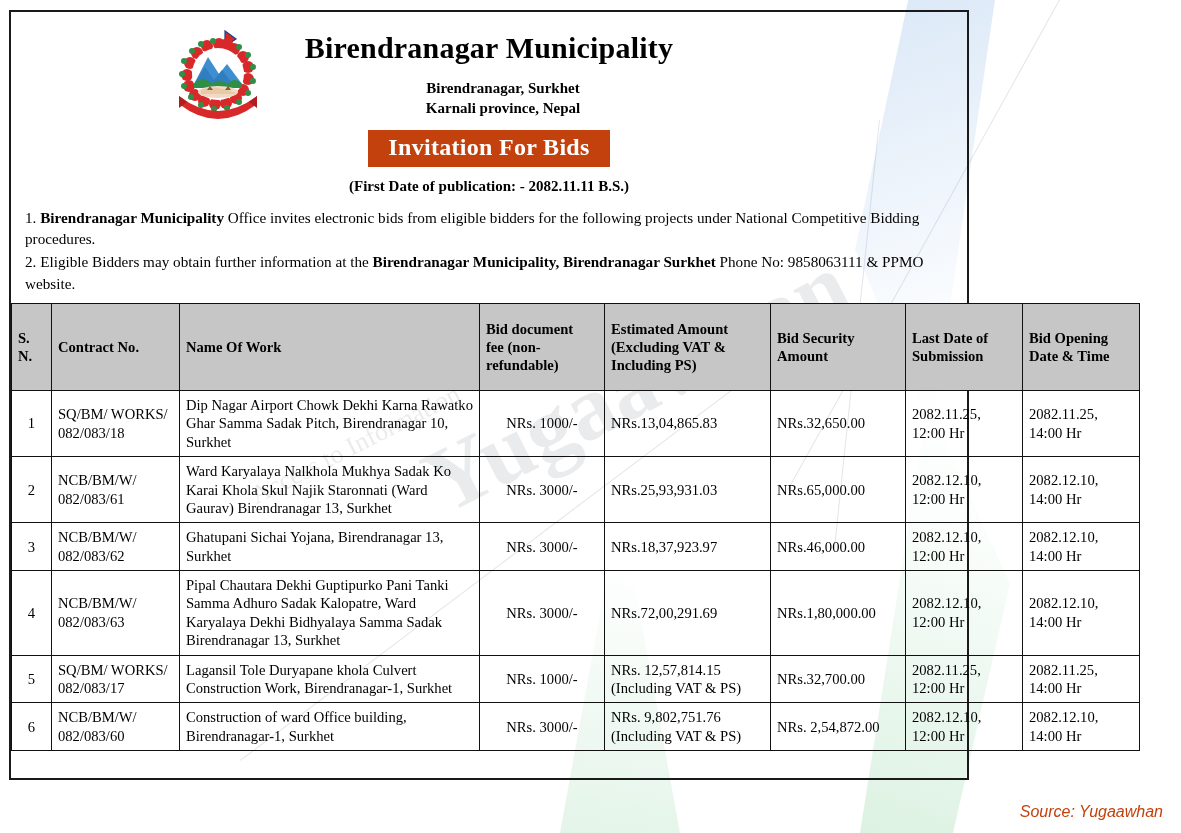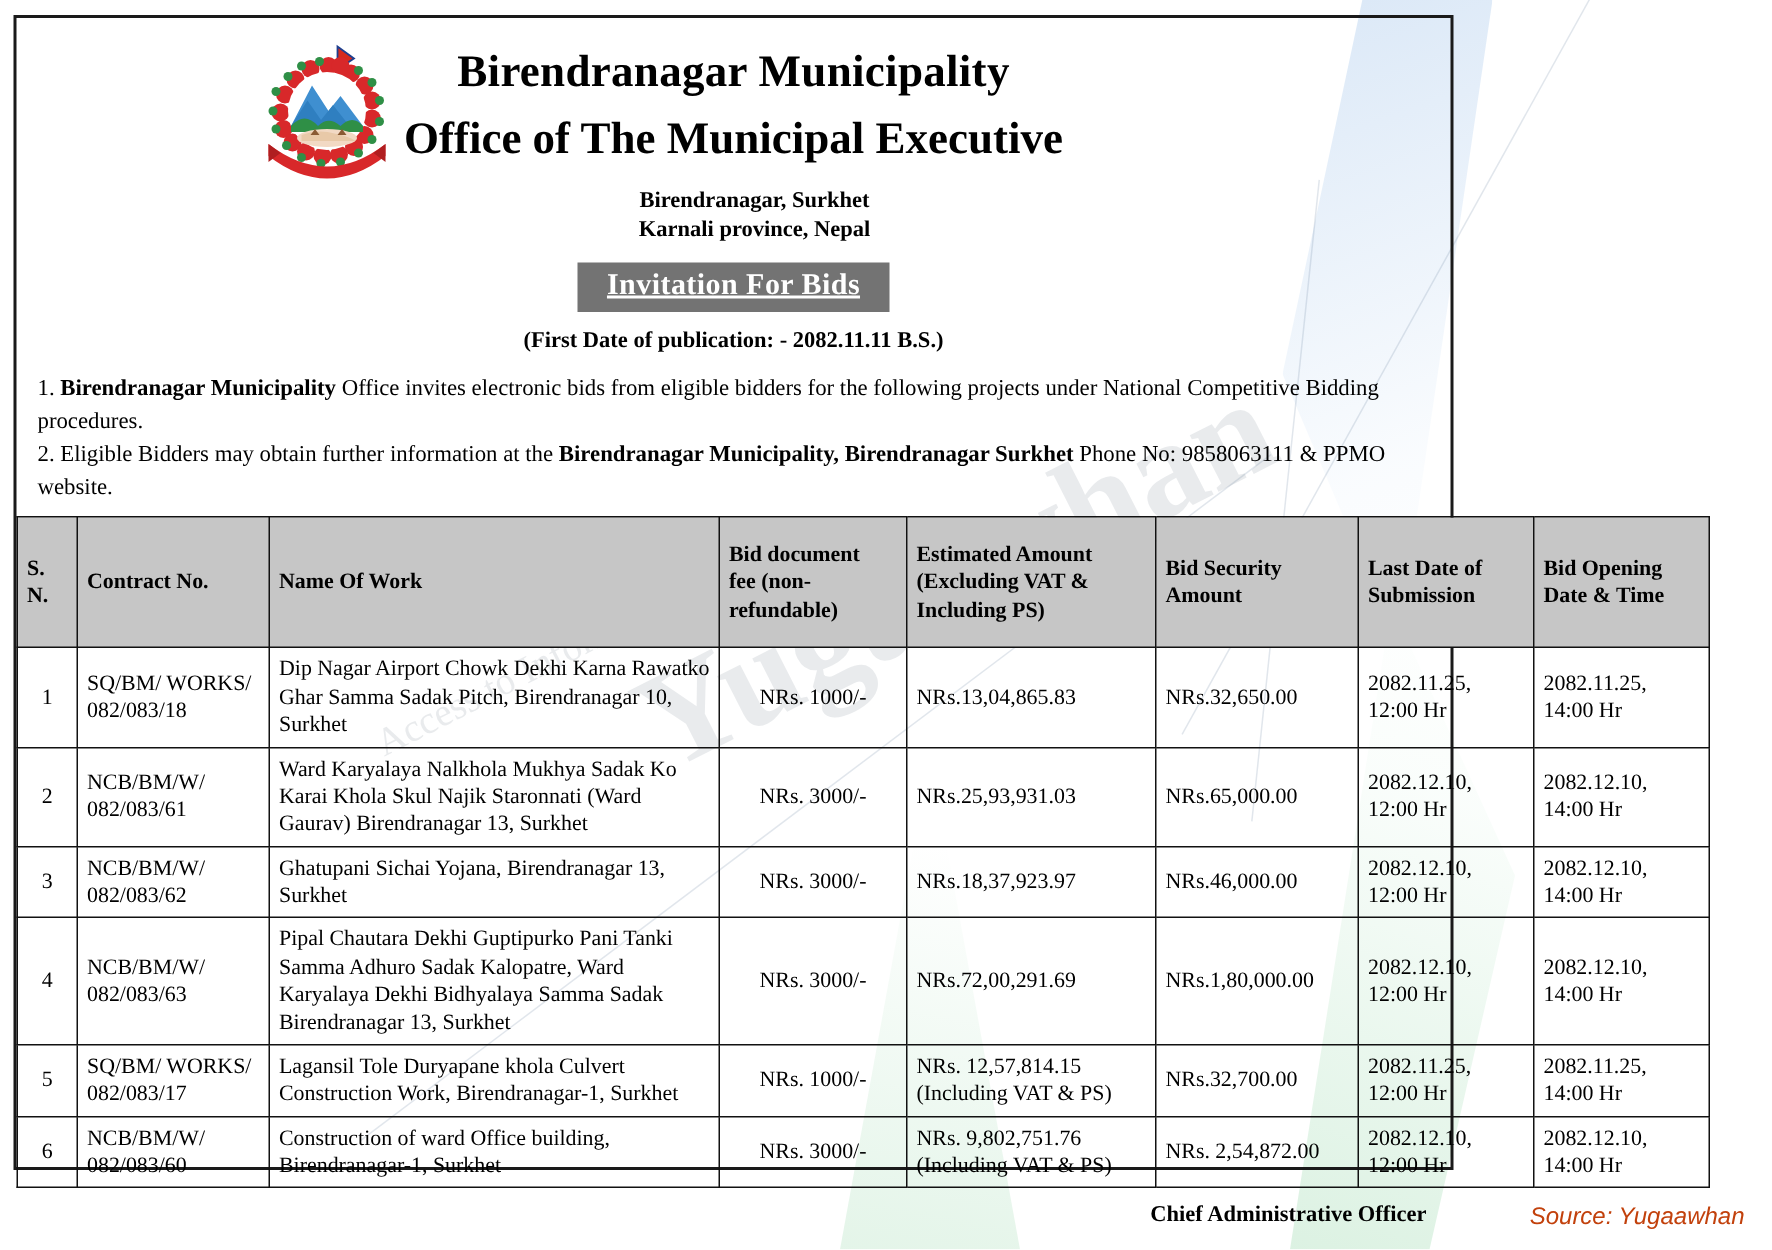--- a/index.html
+++ b/index.html
@@ -101,27 +101,26 @@
     margin-top: 14px;
     line-height: 1.28;
     padding-left: 28px;
   }
   .ifb-wrap {
     margin-top: 12px;
     text-align: center;
   }
   .ifb {
     display: inline-block;
-    background: #737373;
+    background: #c2410c;
     color: #ffffff;
-    font-size: 20px;
+    font-size: 24px;
     font-weight: bold;
     padding: 4px 20px 6px 20px;
     letter-spacing: .3px;
-    text-decoration: underline;
   }
   .pubdate {
     font-size: 15px;
     font-weight: bold;
     margin-top: 11px;
   }
 
   .paras {
     margin: 12px 14px 0 14px;
     font-size: 15.2px;
@@ -262,21 +261,20 @@
         <path d="M40 68 l3 -4 l3 4 z" fill="#8a5a33"></path>
         <path d="M58 68 l3 -4 l3 4 z" fill="#8a5a33"></path>
 
         <path d="M12 74 Q51 104 90 74 L90 82 Q51 112 12 82 Z" fill="#d8282a"></path>
         <path d="M12 74 L12 86 L20 80 Z" fill="#b01e20"></path>
         <path d="M90 74 L90 86 L82 80 Z" fill="#b01e20"></path>
       </svg>
     </div>
 
     <div class="org-title">Birendranagar Municipality</div>
-    <div class="org-sub">Office of The Municipal Executive</div>
     <div class="addr">
       <div>Birendranagar, Surkhet</div>
       <div>Karnali province, Nepal</div>
     </div>
 
     <div class="ifb-wrap">
       <span class="ifb">Invitation For Bids</span>
     </div>
 
     <div class="pubdate">(First Date of publication: - 2082.11.11 B.S.)</div>
@@ -387,16 +385,15 @@
           <td class="c-now">Construction of ward Office building, Birendranagar-1, Surkhet</td>
           <td class="c-bdf">NRs. 3000/-</td>
           <td class="c-est">NRs. 9,802,751.76 (Including VAT &amp; PS)</td>
           <td class="c-sec">NRs. 2,54,872.00</td>
           <td class="c-last">2082.12.10, 12:00 Hr</td>
           <td class="c-open">2082.12.10, 14:00 Hr</td>
         </tr>
       </tbody>
   </table>
 
-  <div class="cao">Chief Administrative Officer</div>
 </div>
 
 <div class="source">Source: Yugaawhan</div>
 
 </body></html>

